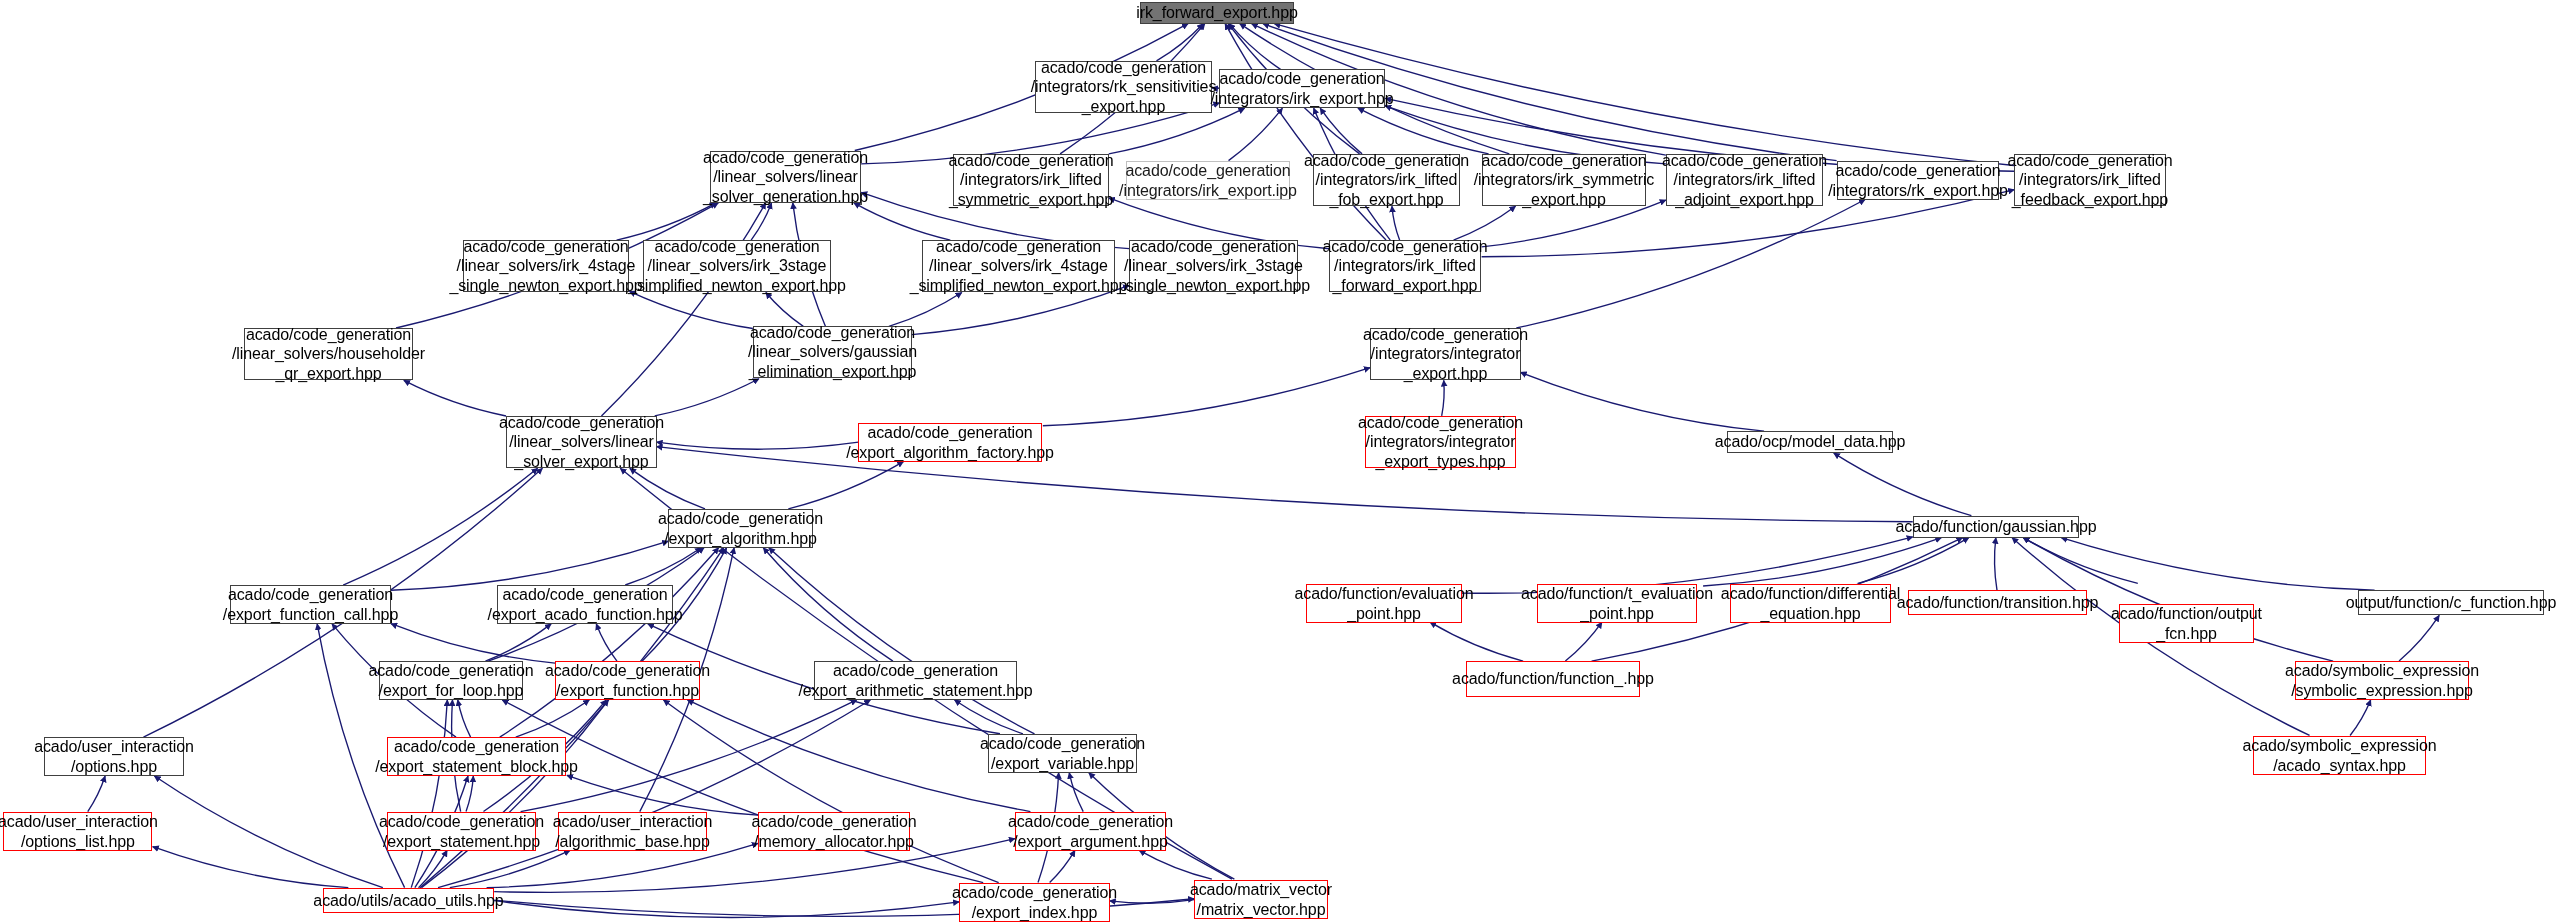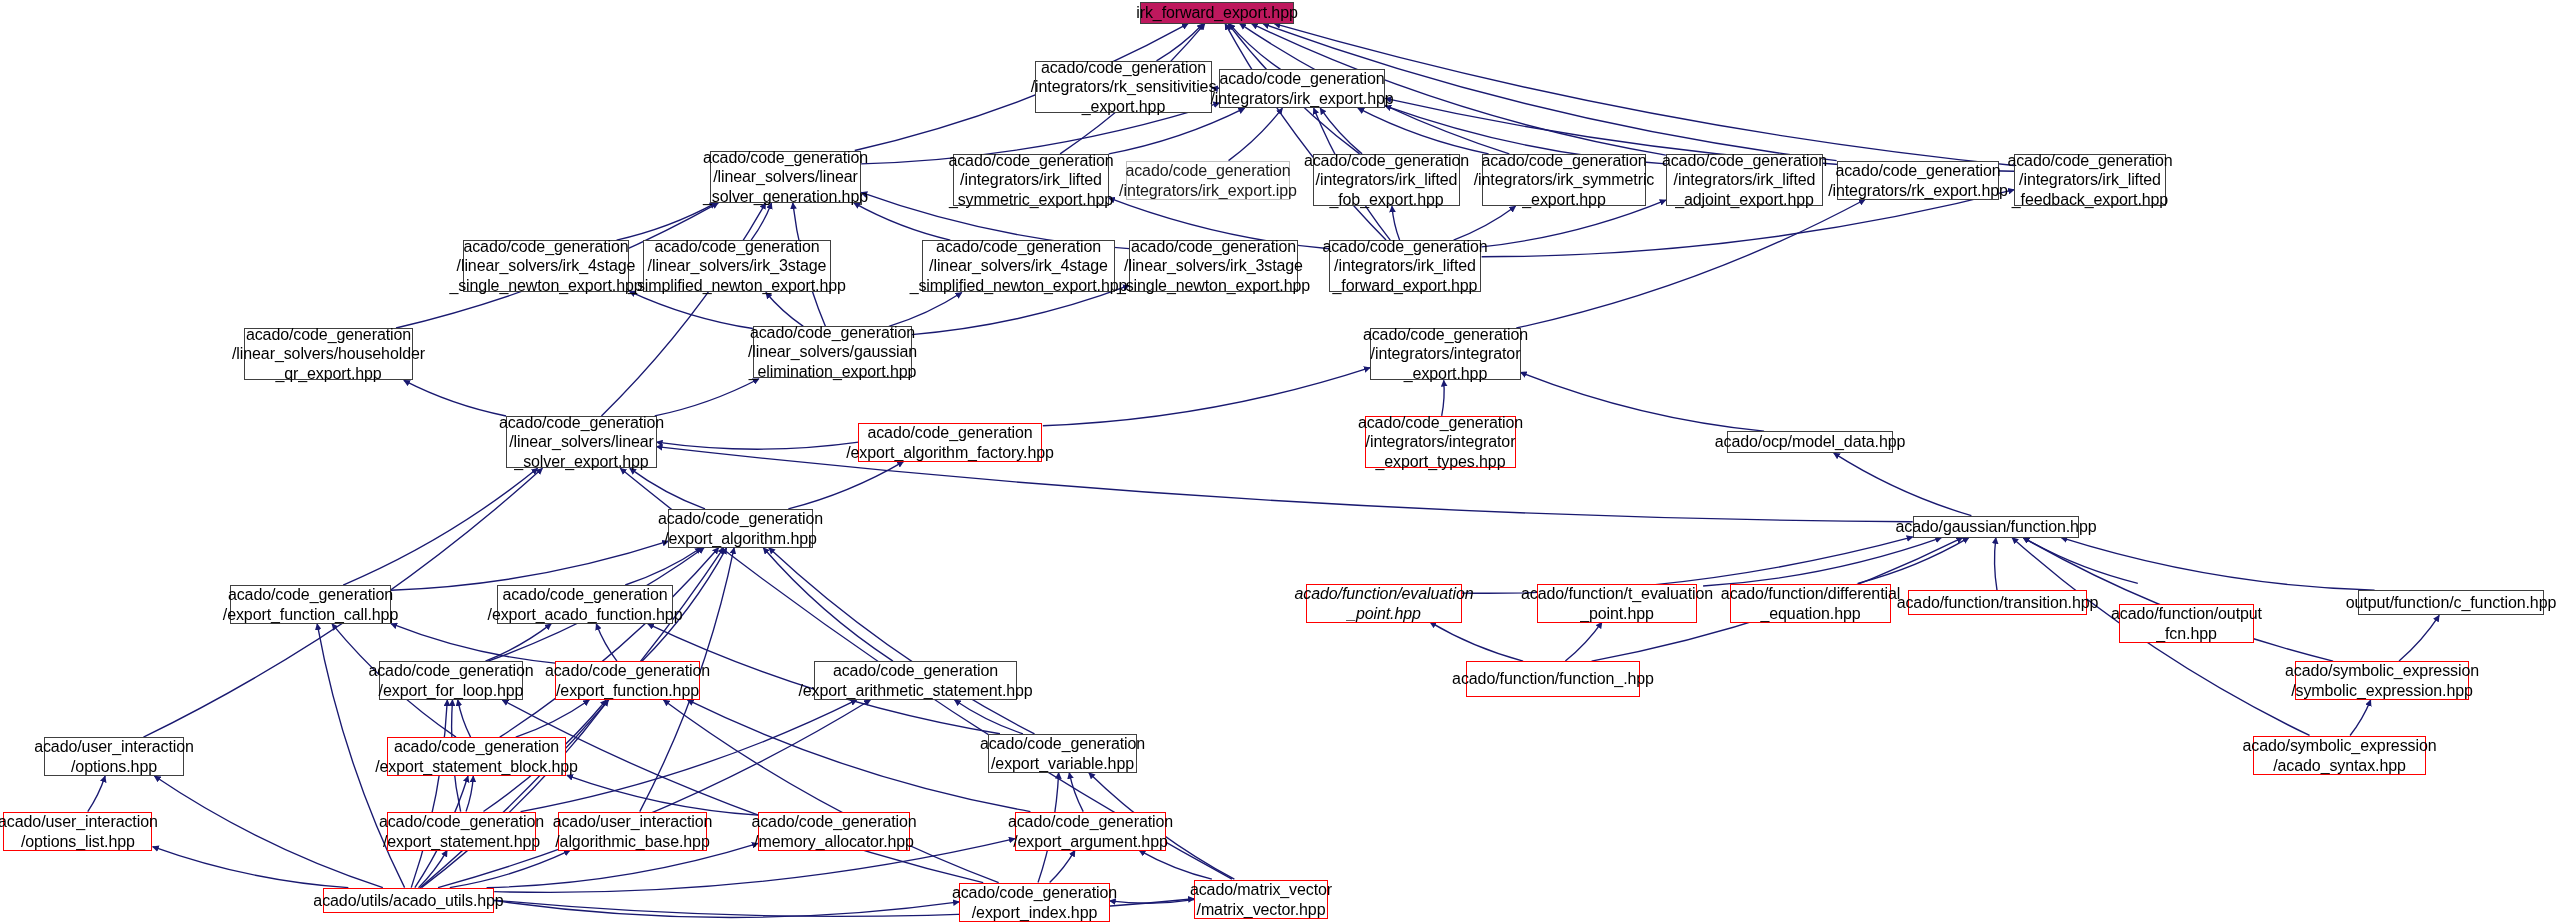--- a/index.html
+++ b/index.html
@@ -17,21 +17,21 @@
     background:#ffffff;
     border:1.7px solid #000000;
     color:#000000;
     font-size:16px;
     line-height:19.5px;
     white-space:pre-line;
     padding:0.8px 3.4px;
     letter-spacing:-0.1px;
   }
   .node.red{border-color:#ff0000;}
-  .node.root{background:#be185d;border-color:#404040;}
+  .node.root{background:#737373;border-color:#404040;}
   .node.gray{border-color:#c0c0c0;color:#1a1a1a;}
   .node.dark{border-color:#404040;}
 </style>
 </head>
 <body>
 
 <div id="graph">
   <svg id="edges" xmlns="http://www.w3.org/2000/svg" viewBox="0 0 3046 1093" width="2576" height="924">
       <defs>
         <marker id="arrow" viewBox="0 0 10 10" refX="9" refY="5" markerWidth="5" markerHeight="5" orient="auto-start-reverse">
@@ -203,26 +203,26 @@
 /linear_solvers/linear
 _solver_export.hpp</div>
       <div class="node red" style="left: 858px; top: 423px; width: 184px; height: 39px;">acado/code_generation
 /export_algorithm_factory.hpp</div>
       <div class="node red" style="left: 1365px; top: 416px; width: 151px; height: 52px;">acado/code_generation
 /integrators/integrator
 _export_types.hpp</div>
       <div class="node dark" style="left: 1727px; top: 431px; width: 166px; height: 22px;">acado/ocp/model_data.hpp</div>
       <div class="node dark" style="left: 668px; top: 509px; width: 145px; height: 39px;">acado/code_generation
 /export_algorithm.hpp</div>
-      <div class="node dark" style="left: 1913px; top: 516px; width: 166px; height: 22px;">acado/gaussian/function.hpp</div>
+      <div class="node dark" style="left: 1913px; top: 516px; width: 166px; height: 22px;">acado/function/gaussian.hpp</div>
       <div class="node dark" style="left: 230px; top: 585px; width: 161px; height: 39px;">acado/code_generation
 /export_function_call.hpp</div>
       <div class="node dark" style="left: 497px; top: 585px; width: 176px; height: 39px;">acado/code_generation
 /export_acado_function.hpp</div>
-      <div class="node red" style="left: 1306px; top: 584px; width: 156px; height: 39px; font-style: italic;">acado/function/evaluation
+      <div class="node red" style="left: 1306px; top: 584px; width: 156px; height: 39px;">acado/function/evaluation
 _point.hpp</div>
       <div class="node red" style="left: 1537px; top: 584px; width: 160px; height: 39px;">acado/function/t_evaluation
 _point.hpp</div>
       <div class="node red" style="left: 1730px; top: 584px; width: 161px; height: 39px;">acado/function/differential
 _equation.hpp</div>
       <div class="node red" style="left: 1908px; top: 590px; width: 179px; height: 25px;">acado/function/transition.hpp</div>
       <div class="node red" style="left: 2119px; top: 604px; width: 135px; height: 39px;">acado/function/output
 _fcn.hpp</div>
       <div class="node dark" style="left: 2358px; top: 590px; width: 186px; height: 25px;">output/function/c_function.hpp</div>
       <div class="node dark" style="left: 379px; top: 661px; width: 144px; height: 39px;">acado/code_generation

